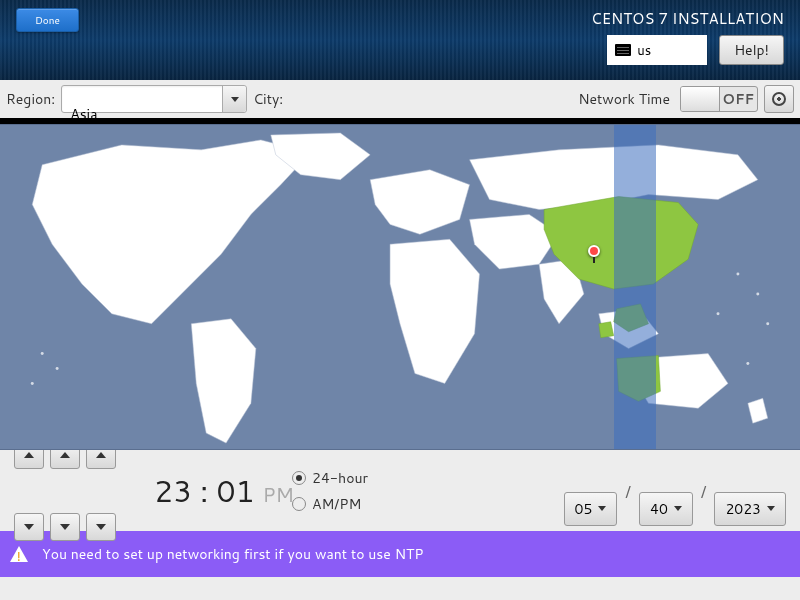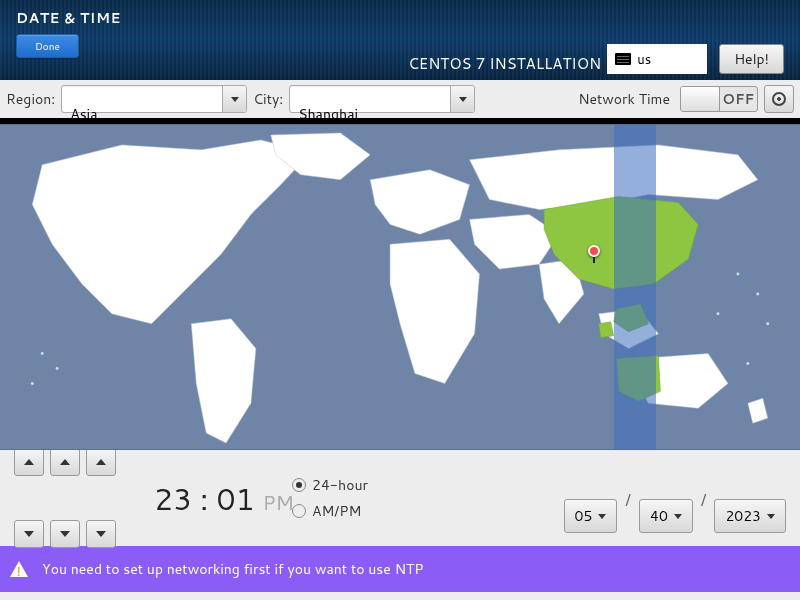--- a/index.html
+++ b/index.html
@@ -22,21 +22,21 @@
   background: linear-gradient(180deg, #3c8be6, #1e6fc9);
   border: 1px solid #1a5fa8;
   color: #fff;
   padding: 4px 18px;
   border-radius: 3px;
   font-size: 10px;
   width: fit-content;
   cursor: pointer;
   box-shadow: 0 1px 2px rgba(0,0,0,0.3), inset 0 1px rgba(255,255,255,0.2);
 }
-.header-right { display: flex; flex-direction: row; align-items: flex-end; gap: 6px; }
+.header-right { display: flex; flex-direction: column; align-items: flex-end; gap: 6px; }
 .install-title { font-size: 15px; font-weight: 500; }
 .header-right-row { display: flex; gap: 12px; }
 .kb-indicator {
   background: #fff; color: #000; display: flex; align-items: center; gap: 6px;
   padding: 3px 8px; font-size: 13px; width: 100px; border-radius: 0;
 }
 .kb-icon { width: 16px; height: 12px; background: #000; position: relative; border-radius: 1px; }
 .kb-icon::after { content:''; position: absolute; inset: 2px; background:
   repeating-linear-gradient(0deg,#fff 0 1px,#000 1px 3px),
   repeating-linear-gradient(90deg,#fff 0 1px,#000 1px 3px); opacity: 0.4;}
@@ -86,21 +86,21 @@
 .map svg { width: 100%; height: 100%; display: block; }
 .tz-band { position:absolute; top:0; bottom:0; left: 614px; width: 42px; background: rgba(60,110,190,0.55); }
 .pin {
   position: absolute; left: 588px; top: 120px; width: 12px; height: 12px;
   background: #ff4848; border: 2px solid #fff; border-radius: 50%;
   box-shadow: 0 1px 3px rgba(0,0,0,0.6);
 }
 .pin::after{content:'';position:absolute;left:3px;top:10px;width:2px;height:6px;background:#222;}
 
 .bottom {
-  height: 96px; background: #ededed; display: flex; align-items: center;
+  height: 81px; background: #ededed; display: flex; align-items: center;
   padding: 0 14px; gap: 18px;
 }
 .spinners { display: flex; gap: 6px; }
 .spin-col { display: flex; flex-direction: column; gap: 44px; }
 .spin-btn {
   width: 30px; height: 28px; background: linear-gradient(180deg,#f6f6f6,#d8d8d8);
   border:1px solid #999; border-radius:3px; display:flex;align-items:center;justify-content:center;
   cursor:pointer;
 }
 .chev-up { width:0;height:0;border-left:5px solid transparent;border-right:5px solid transparent;border-bottom:6px solid #333;}
@@ -134,21 +134,20 @@
   width:0;height:0;border-left:9px solid transparent;border-right:9px solid transparent;
   border-bottom:16px solid #fff; position:relative;
 }
 .warn-icon::after{content:'!';position:absolute;left:-2px;top:3px;color:#f0a52f;font-size:11px;font-weight:bold;}
 </style>
 </head>
 <body>
 
 <div class="header">
   <div class="header-left">
-    <div class="header-title">DATE &amp; TIME</div>
     <button class="done-btn">Done</button>
   </div>
   <div class="header-right">
     <div class="install-title">CENTOS 7 INSTALLATION</div>
     <div class="header-right-row">
       <div class="kb-indicator">
         <span class="kb-icon"></span>
         <span>us</span>
       </div>
       <button class="help-btn">Help!</button>
@@ -158,26 +157,20 @@
 
 <div class="controls">
   <span class="lbl">Region:</span>
   <div class="combo">
     <span class="combo-text" style="min-width:160px">Asia</span>
     <div class="combo-btn">
         <span class="chev"></span>
       </div>
   </div>
   <span class="lbl">City:</span>
-  <div class="combo">
-    <span class="combo-text" style="min-width:160px">Shanghai</span>
-    <div class="combo-btn">
-        <span class="chev"></span>
-      </div>
-  </div>
   <div class="spacer"></div>
   <span class="net-label">Network Time</span>
   <div class="toggle">
     <div class="toggle-knob"></div>
     <div class="toggle-off">OFF</div>
   </div>
   <button class="gear-btn">
     <span class="gear-icon"></span>
   </button>
 </div>

